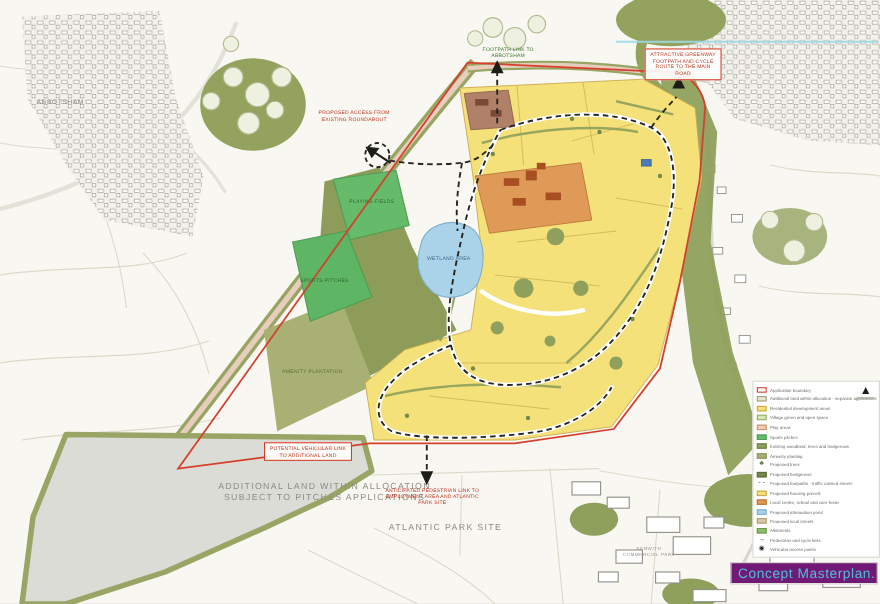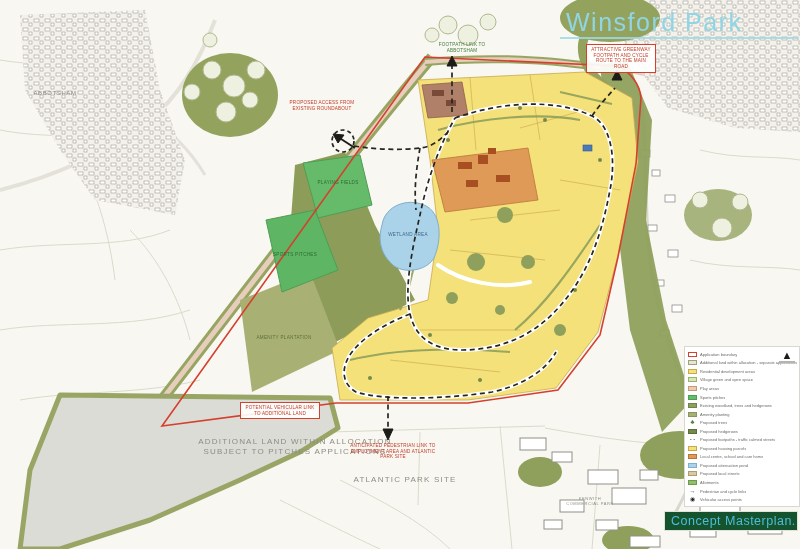--- a/index.html
+++ b/index.html
@@ -12,21 +12,21 @@
   .note{position:absolute;transform:translate(-50%,0);text-align:center;font-size:4.6px;
         line-height:1.25;letter-spacing:.2px;text-transform:uppercase;}
   .note-red{color:#c23a28;}
   .note-green{color:#3f7a38;}
   .boxed{background:rgba(255,255,254,.92);border:.7px solid #d5402e;padding:2px 3px;}
   .fieldlbl{position:absolute;transform:translate(-50%,-50%);font-size:4.6px;line-height:1.25;
         text-align:center;letter-spacing:.3px;}
   #title{position:absolute;left:566px;top:8px;font-size:25px;letter-spacing:1.5px;
          color:#8fd5e5;font-weight:400;}
   #title-rule{position:absolute;left:560px;top:37px;width:238px;height:2px;background:#9ed9e6;opacity:.85;}
-  #concept-box{position:absolute;left:664px;top:511px;width:134px;height:20px;background:#14532d;
+  #concept-box{position:absolute;left:664px;top:511px;width:134px;height:20px;background:#701a75;
          border:1px solid #e2e2da;display:flex;align-items:center;padding-left:6px;box-sizing:border-box;}
   #concept-box span{color:#4ebcd6;font-size:12.5px;letter-spacing:.5px;}
   
   #legend{position:absolute;left:684px;top:346px;width:116px;height:161px;background:#ffffff;
           border:.6px solid #d8d8d0;box-sizing:border-box;padding:3px 2px 2px 3px;}
   .lrow{display:flex;align-items:center;gap:3px;height:8.55px;}
   .lsw{width:9px;height:5px;border:.5px solid #999;flex:0 0 auto;box-sizing:border-box;background:#eee;}
   .lic{width:9px;flex:0 0 auto;font-size:6px;line-height:5px;text-align:center;}
   .llab{font-size:4px;color:#6a6a64;white-space:nowrap;overflow:hidden;}
   #legend-logo{position:absolute;top:3px;right:4px;width:16px;text-align:center;}
@@ -234,21 +234,20 @@
 
   <g fill="#1d1d18" stroke="#1d1d18">
     <path d="M452,56 L447,66 L457,66 Z"></path>
     <path d="M617,70 L612,80 L622,80 Z"></path>
     <path d="M388,440 L383,429 L393,429 Z"></path>
     <line x1="355" y1="148" x2="338" y2="137" stroke-width="2"></line>
     <path d="M333,134 L344,135 L338,143 Z"></path>
   </g>
 </svg>
 
-<div id="title">Winsford Park</div>
 <div id="title-rule"></div>
 <div id="concept-box">
   <span>Concept Masterplan.</span>
 </div>
 
 <div class="lbl" style="left:55px;top:94px;font-size:6px;">ABBOTSHAM</div>
 <div class="lbl gray-big" style="left:295px;top:447px;width:220px;">ADDITIONAL LAND WITHIN ALLOCATION
 SUBJECT TO PITCHES APPLICATIONS</div>
 <div class="lbl gray-big" style="left:405px;top:480px;text-align:center;">ATLANTIC PARK SITE</div>
 <div class="lbl" style="left:590px;top:502px;font-size:4px;width:50px;">KENWITH

